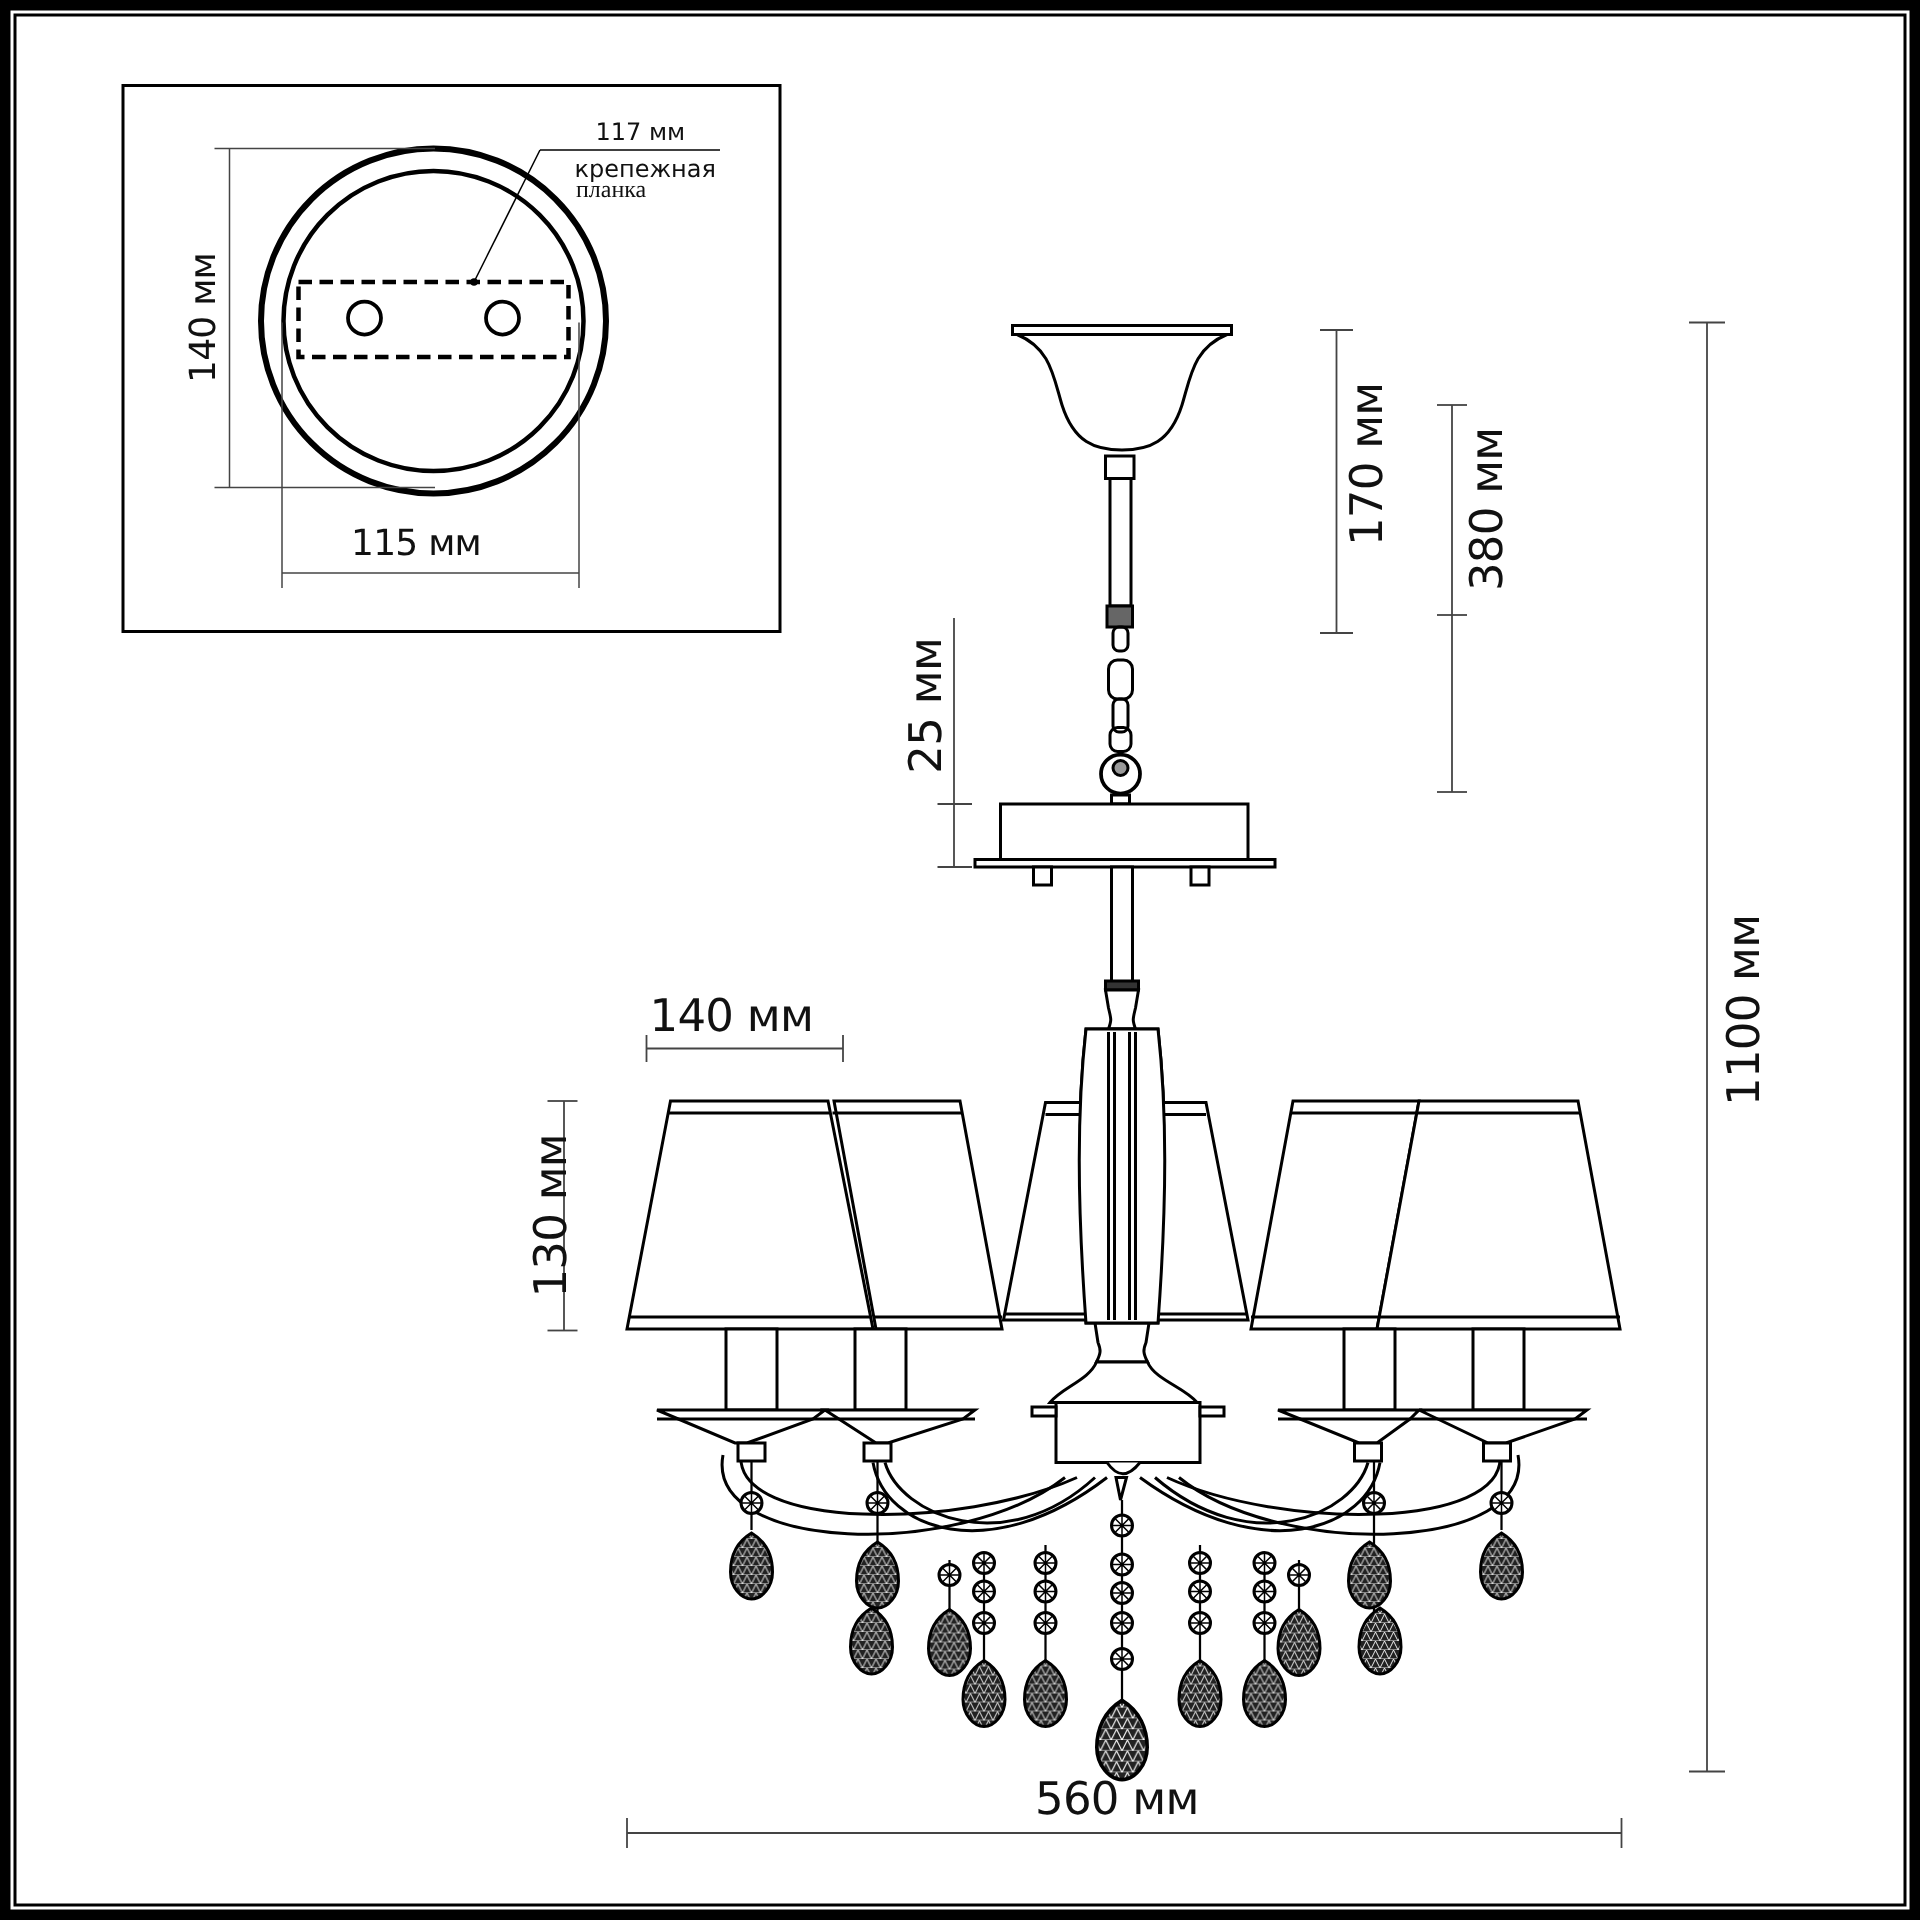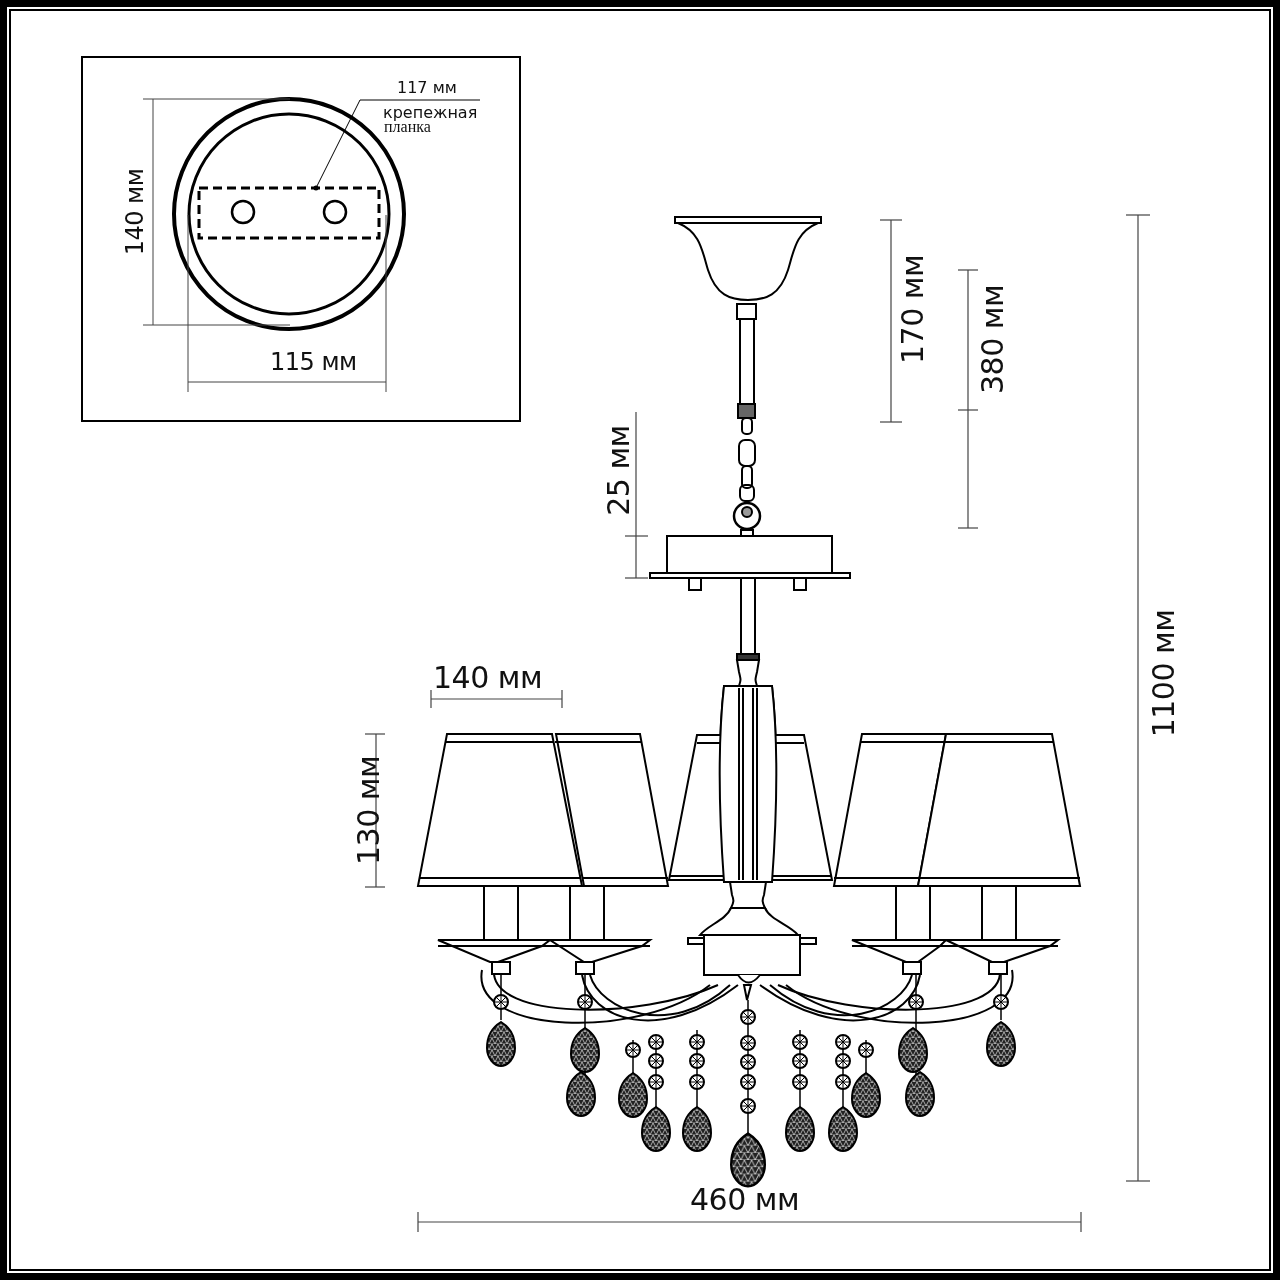--- a/index.html
+++ b/index.html
@@ -259,22 +259,22 @@
 
     <line x1="418" y1="1222" x2="1081" y2="1222"></line>
     <line x1="418" y1="1212" x2="418" y2="1232"></line>
     <line x1="1081" y1="1212" x2="1081" y2="1232"></line>
   </g>
 </svg>
 
 <div class="lbl small" style="left:397px; top:79px;">117 мм</div>
 <div class="lbl small" style="left:383px; top:104px;">крепежная</div>
 <div class="lbl small" style="left:384px; top:118px;font-family:Liberation Serif, serif;">планка</div>
-<div class="lbl big" style="left:234px; top:348px; font-size:24px;margin-left:36px;">115 мм</div>
+<div class="lbl big" style="left:234px; top:348px; font-size:24px;">115 мм</div>
 <div class="lbl big rot" style="left:80px; top:198px; width:110px; text-align:center; font-size:24px;">140 мм</div>
 
 <div class="lbl big rot" style="left:842px; top:292px; width:140px; text-align:center;">170 мм</div>
 <div class="lbl big rot" style="left:922px; top:322px; width:140px; text-align:center;">380 мм</div>
 <div class="lbl big rot" style="left:558px; top:453px; width:120px; text-align:center;">25 мм</div>
 <div class="lbl big" style="left:433px; top:660px;">140 мм</div>
 <div class="lbl big rot" style="left:298px; top:793px; width:140px; text-align:center;">130 мм</div>
 <div class="lbl big rot" style="left:1078px; top:656px; width:170px; text-align:center;">1100 мм</div>
-<div class="lbl big" style="left:690px; top:1182px;">460 мм</div>
+<div class="lbl big" style="left:690px; top:1182px;">560 мм</div>
 
 </body></html>

